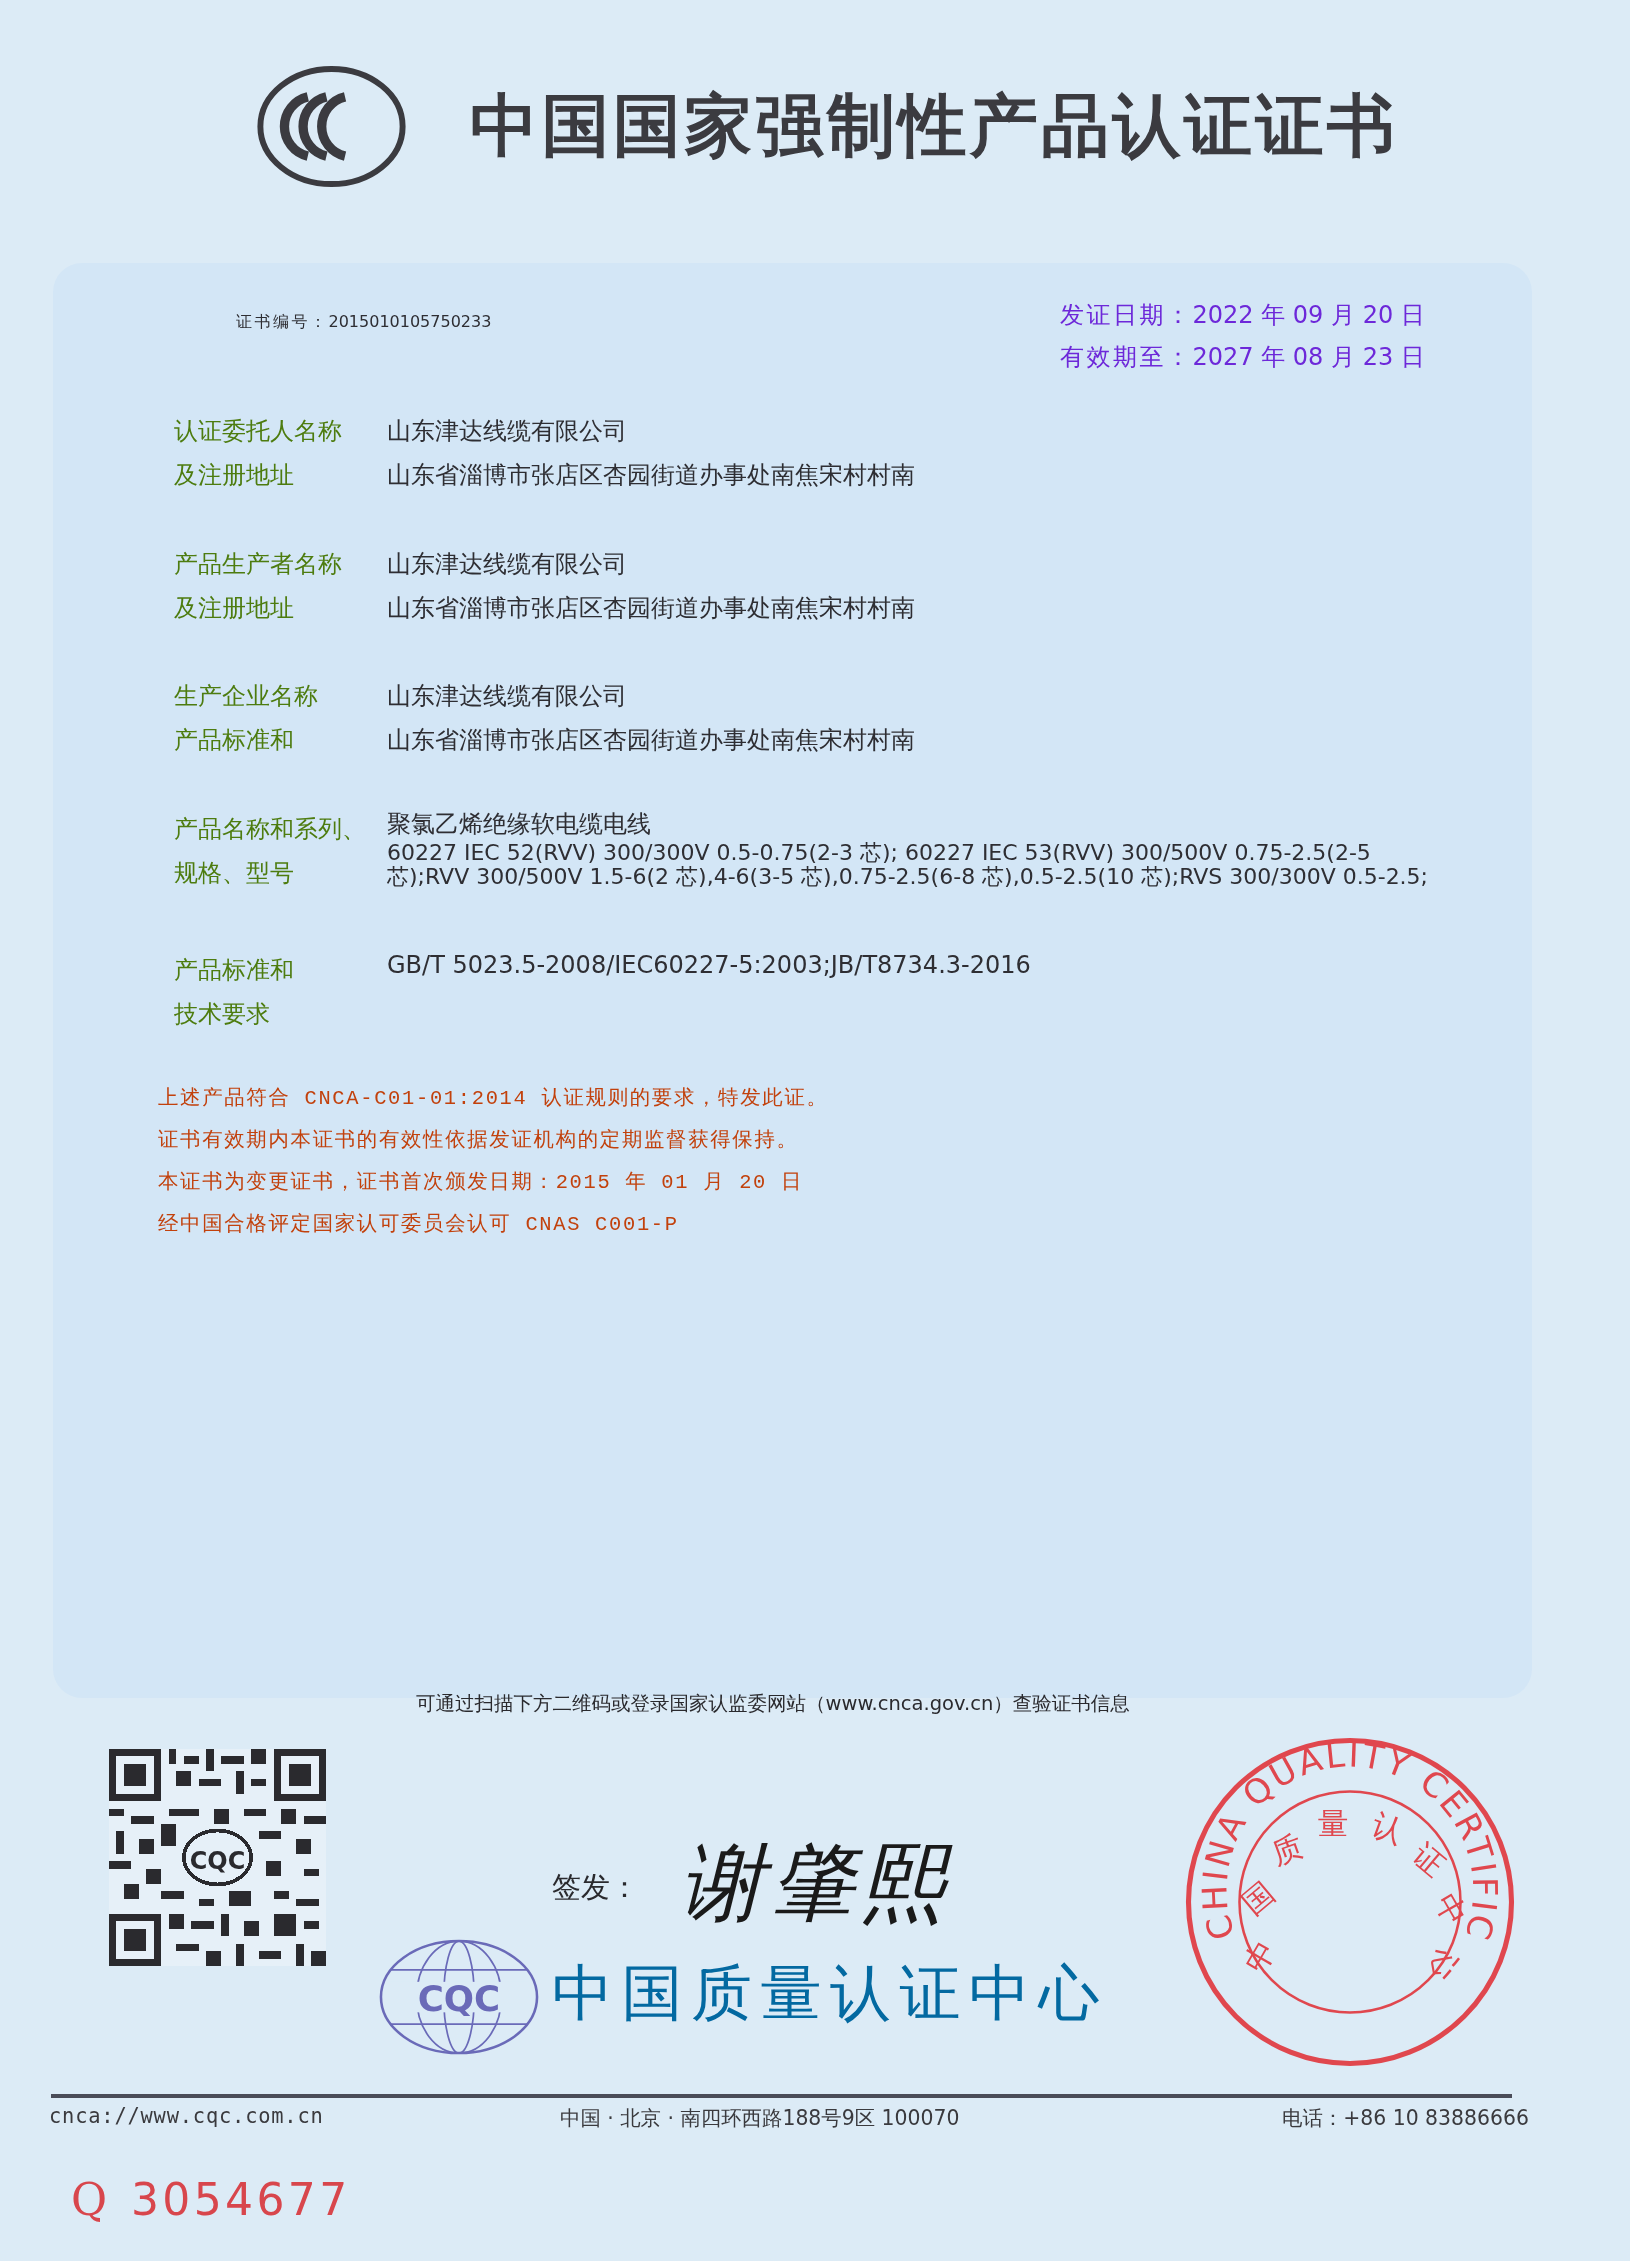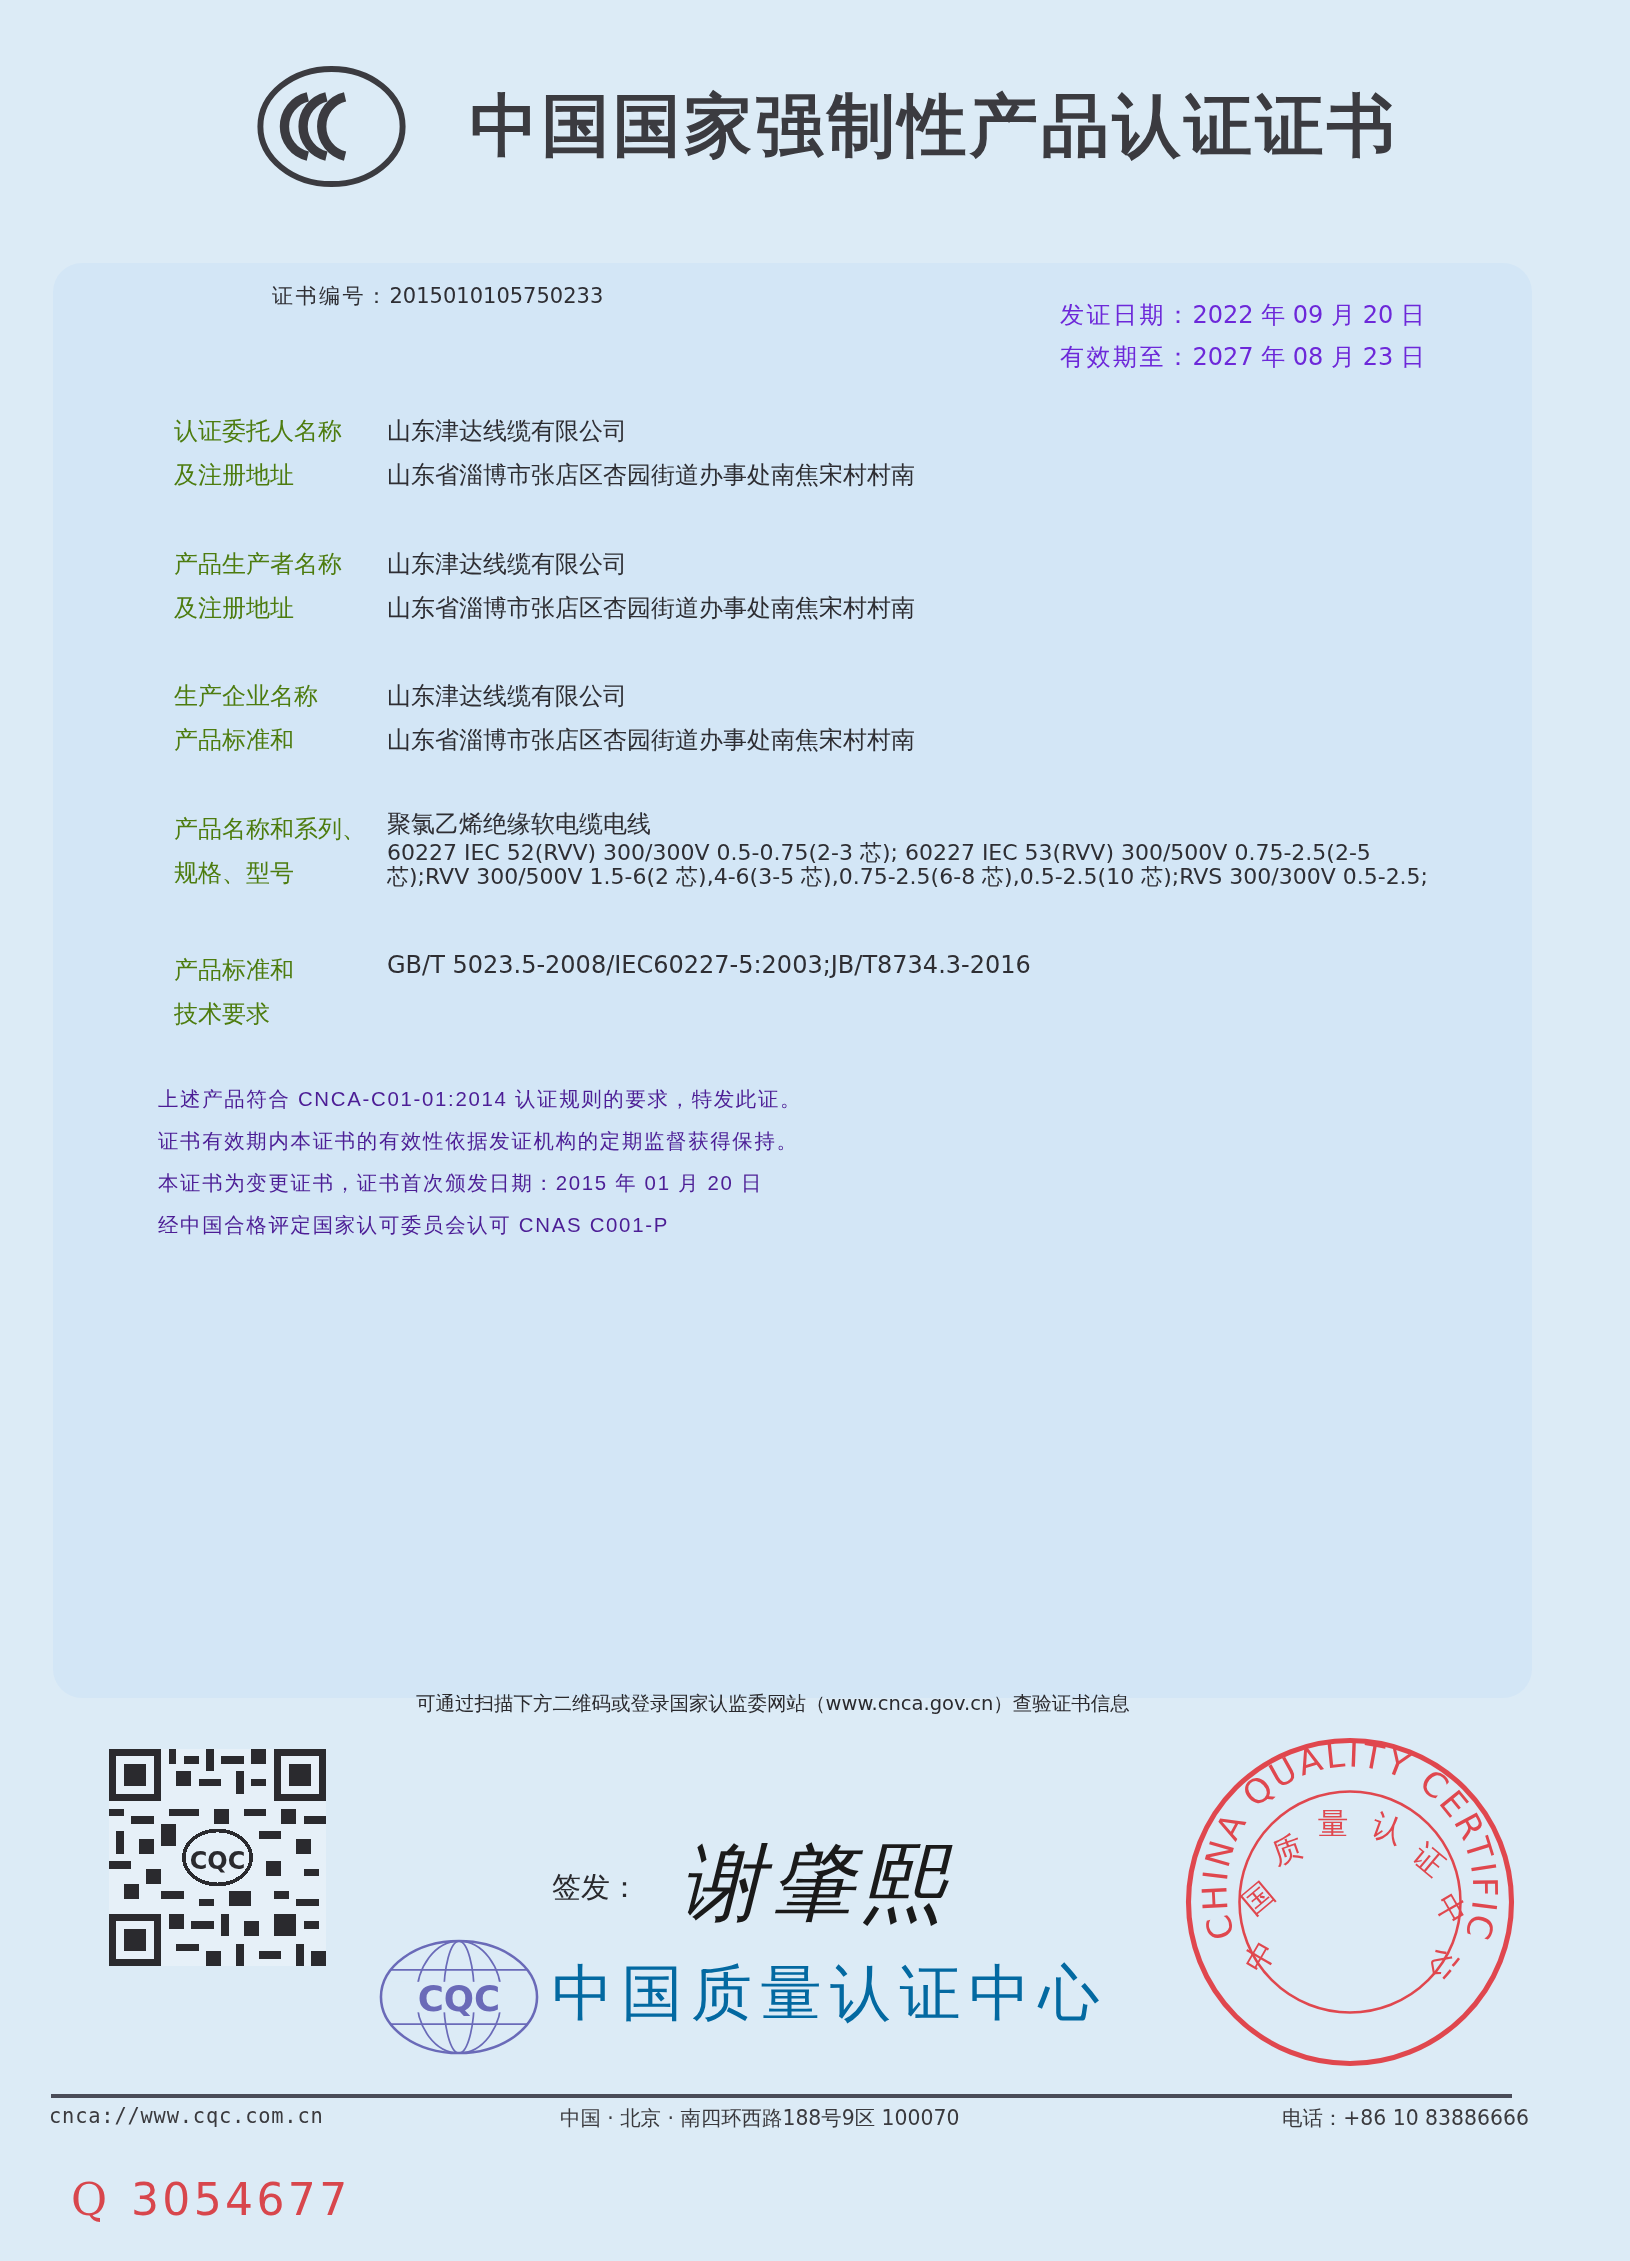--- a/index.html
+++ b/index.html
@@ -12,31 +12,31 @@
   .panel {
     position:absolute; left:53px; top:263px; width:1479px; height:1435px;
     background:#d3e6f6; border-radius:29px;
   }
   .header { position:absolute; left:255px; top:58px; height:136px; display:flex; align-items:center;gap:20px; }
   .ccc-logo { width:153px; height:127px; }
   .title {
     margin-left:42px; font-size:68px; font-weight:bold; letter-spacing:3.4px; color:#3b3b40;
     font-family:"DejaVu Sans", sans-serif;
   }
-  .cert-no { position:absolute; left:236px; top:282px; font-size:21px; color:#2e2e33;margin-left:36px; }
+  .cert-no { position:absolute; left:236px; top:312px; font-size:16px; color:#2e2e33; }
   .cert-no .lbl { letter-spacing:2.5px; }
   .dates { position:absolute; left:1060px; top:294px; font-size:24px; line-height:42px; color:#6d28d9; }
   .dates .lbl { letter-spacing:2.5px; }
 
   .field { position:absolute; left:158px; font-size:24px; line-height:44px; }
   .field .label { position:absolute; left:16px; width:212px; font-weight:normal; color:#4d7c0f; }
   .field .value { position:absolute; left:229px; width:1257px; color:#2e2e33; }
   .spec { font-size:22px; line-height:24px; white-space:normal; }
 
-  .notes { position:absolute; left:158px; top:1078px; font-size:20.4px; line-height:42px; letter-spacing:1.7px; color:#4c1d95; font-family:Liberation Sans, sans-serif; }
+  .notes { position:absolute; left:158px; top:1078px; font-size:20.4px; line-height:42px; letter-spacing:1.7px; color:#c2410c; font-family:Liberation Mono, monospace; }
 
   .verify { position:absolute; left:416px; top:1690px; font-size:19.5px; color:#2a2a2e; }
   .qr { position:absolute; left:109px; top:1748px; width:217px; height:219px; }
   .sign-label { position:absolute; left:552px; top:1868px; font-size:29px; color:#2a2a2e; }
   .signature { position:absolute; left:679px; top:1826px; font-size:85px; font-family:"DejaVu Serif", serif; font-style:italic; color:#1a1a1a; letter-spacing:5.1px; }
   .cqc-logo { position:absolute; left:374px; top:1936px; width:170px; height:123px; }
   .org-name { position:absolute; left:552px; top:1953px; font-size:61px; color:#0369a1; letter-spacing:8.5px; }
   .seal { position:absolute; left:1180px; top:1732px; width:340px; height:340px; }
 
   .rule { position:absolute; left:51px; top:2094px; width:1461px; height:4.2px; background:#4a4c58; }

